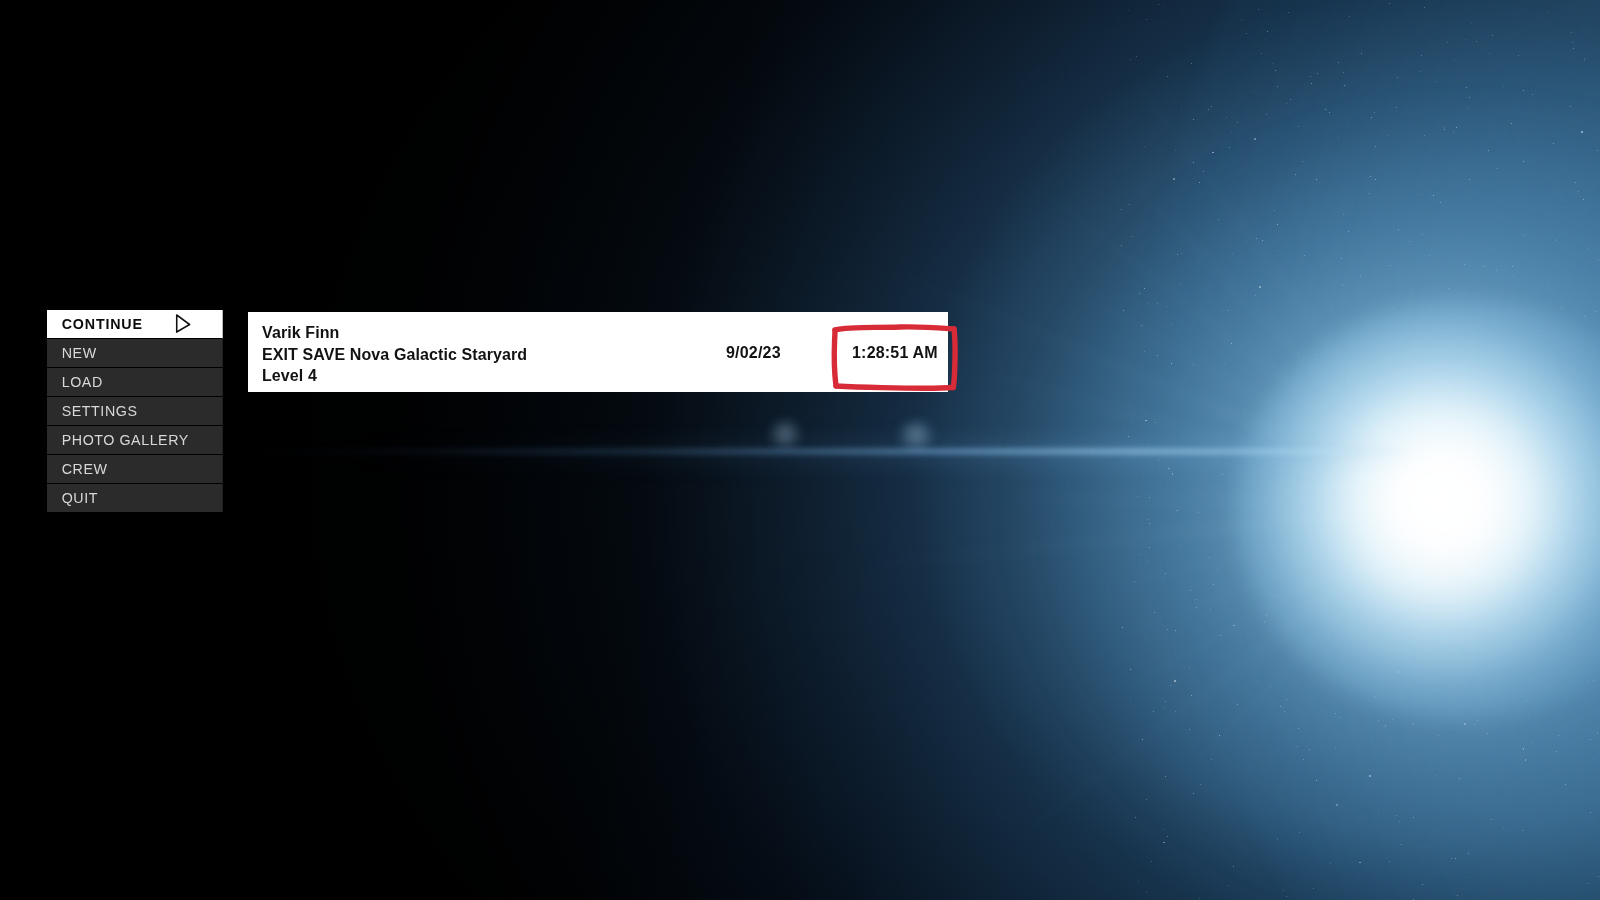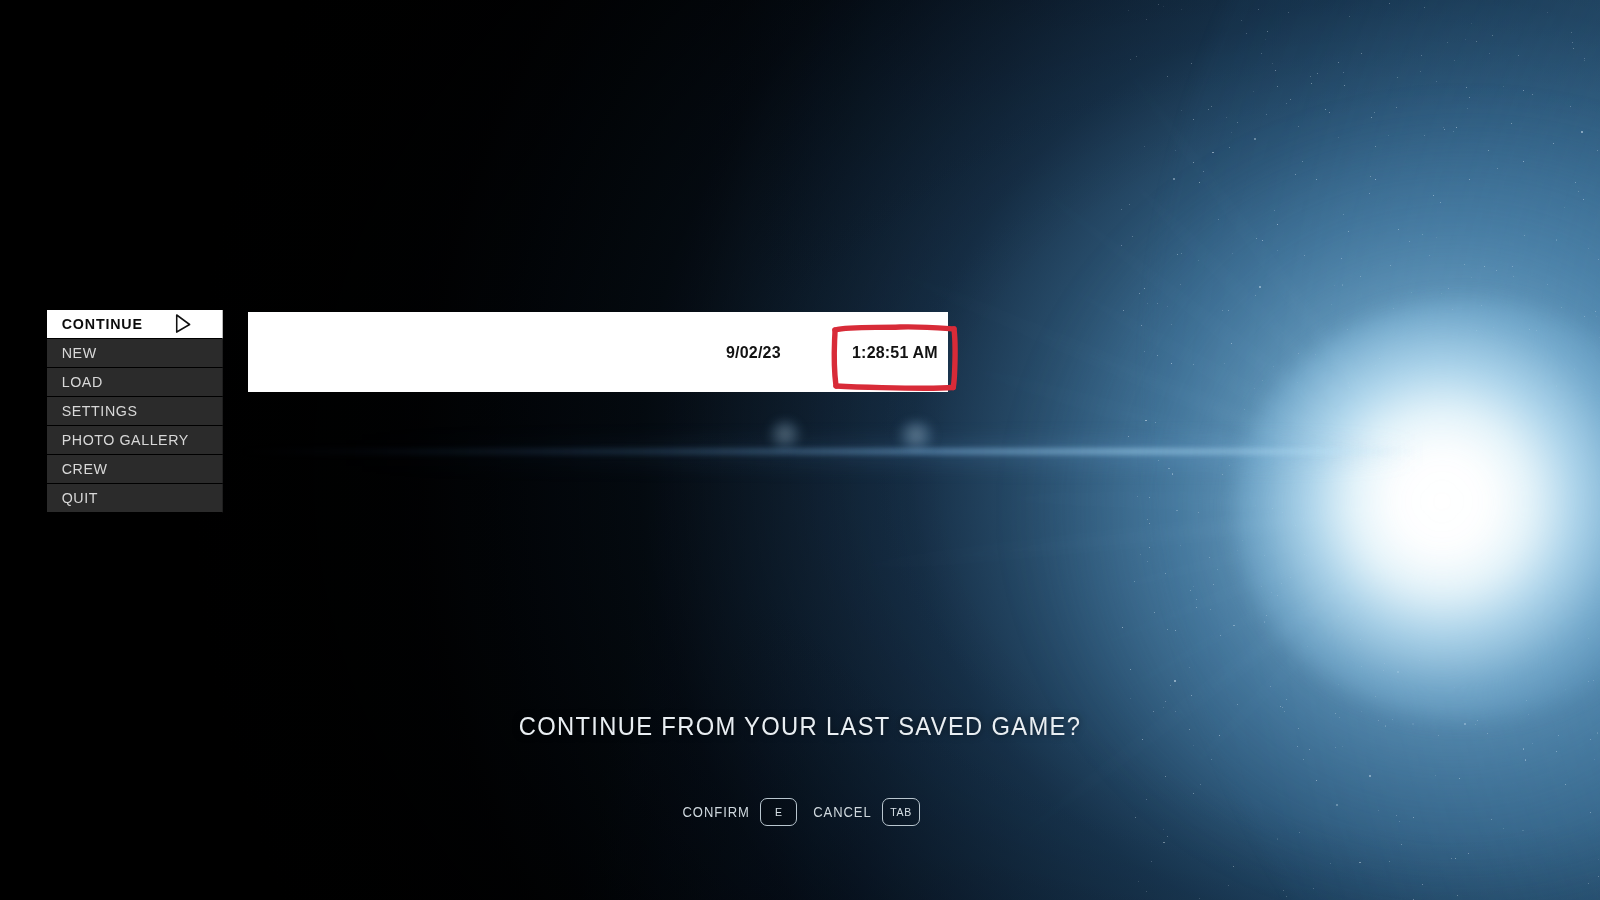--- a/index.html
+++ b/index.html
@@ -745,45 +745,33 @@
     </div>
 
     <div class="menu-item">
       <span class="mi-label">QUIT</span>
     </div>
 
   </nav>
 
   <div id="save-panel">
     <div class="save-inner">
+      <div class="save-texts">
+        <div class="ln">Varik Finn</div>
+        <div class="ln">EXIT SAVE Nova Galactic Staryard</div>
+        <div class="ln">Level 4</div>
+      </div>
       <div class="save-date">9/02/23</div>
       <div class="save-time">1:28:51 AM</div>
     </div>
   </div>
 
   <div id="red-annotation">
     <svg width="132" height="72" viewBox="0 0 132 72" aria-hidden="true">
       <path d="M7,10 C22,6 48,8 72,7 C94,6.4 112,8 126,9" fill="none" stroke="#d82b38" stroke-width="5.4" stroke-linecap="round"></path>
       <path d="M126,9 C127.6,22 127.2,40 126.4,56 C126.1,61 125.8,64.5 125.2,67.5" fill="none" stroke="#d82b38" stroke-width="5.4" stroke-linecap="round"></path>
       <path d="M125.2,67.5 C106,68.8 80,68.2 54,67.6 C36,67.2 19,66.6 8,66" fill="none" stroke="#d82b38" stroke-width="5.4" stroke-linecap="round"></path>
       <path d="M8,66 C6.2,52 6,34 6.6,20 C6.9,15.5 7,12.5 7,10" fill="none" stroke="#d82b38" stroke-width="5.4" stroke-linecap="round"></path>
     </svg>
   </div>
 
-  <div id="bottom-prompt">
-    <div class="prompt-title">CONTINUE FROM YOUR LAST SAVED GAME?</div>
-
-    <div class="prompt-actions">
-
-      <div class="action">
-        <span class="action-label">CONFIRM</span>
-        <span class="keycap">E</span>
-      </div>
-
-      <div class="action">
-        <span class="action-label">CANCEL</span>
-        <span class="keycap">TAB</span>
-      </div>
-
-    </div>
-  </div>
 
 </div>
 
 </body></html>

